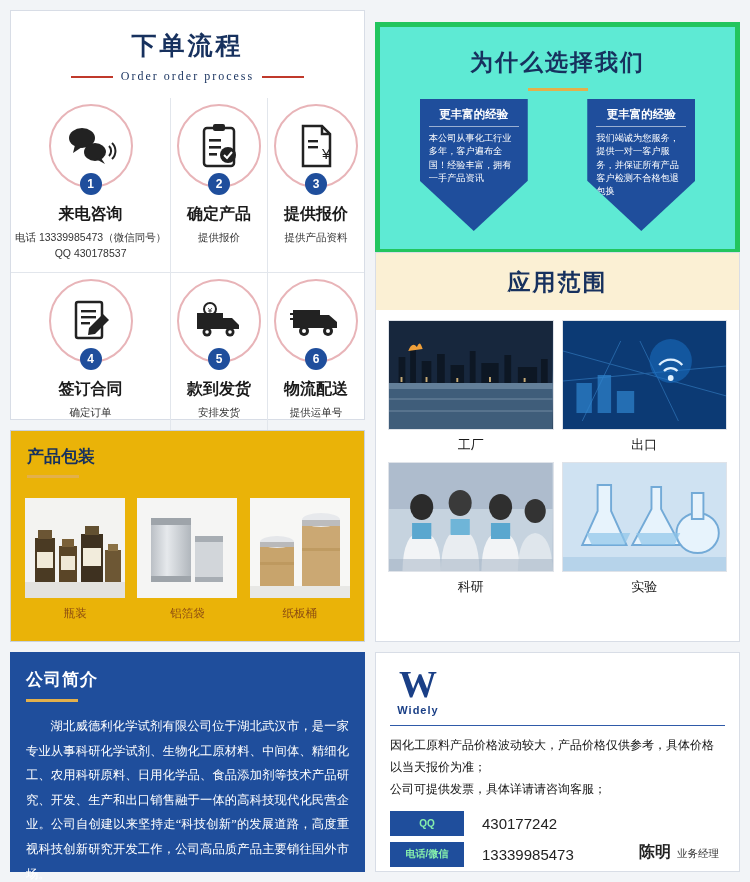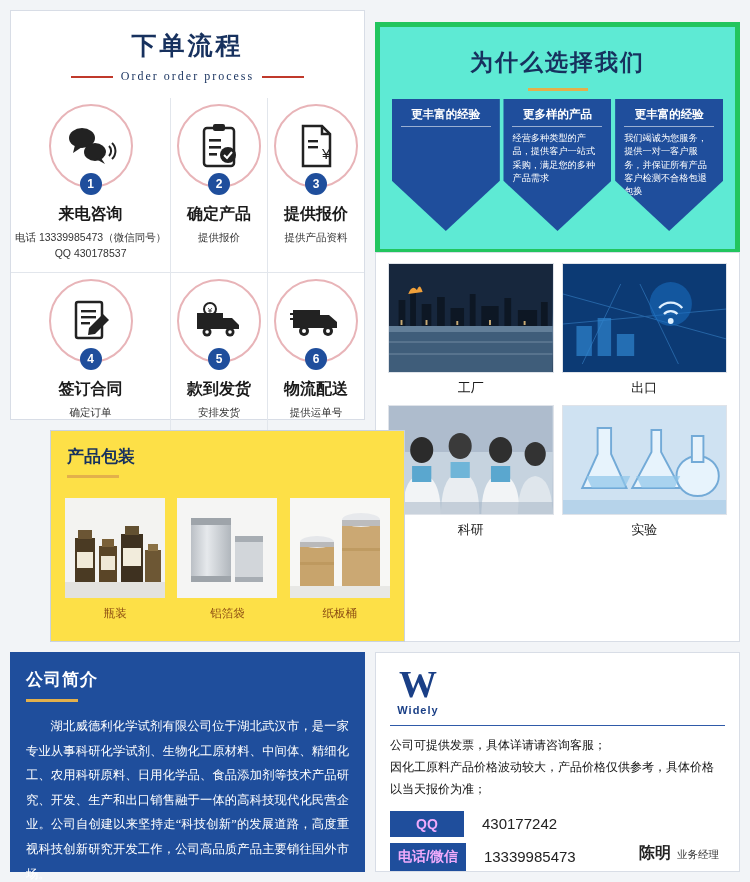--- a/index.html
+++ b/index.html
@@ -102,21 +102,21 @@
 
   
   .ph-factory { background: linear-gradient(#1d2b44 0%, #35506f 45%, #6e8aa6 62%, #22384f 100%); }
   .ph-export  { background: linear-gradient(135deg,#0b2f63 0%, #1a5fa8 45%, #0d3f7a 100%); }
   .ph-lab     { background: linear-gradient(#d6dfe8 0%, #aebccd 100%); }
   .ph-exp     { background: linear-gradient(#dce9f5 0%, #a9c9e4 100%); }
 
   
   #packaging {
     left: 10px; top: 430px; width: 355px; height: 212px;
-    border: 1px solid #c9d2e0; background: #fde047; margin-left: 40px;
+    border: 1px solid #c9d2e0; background: #eab308;
   }
   .pk-title { margin: 14px 0 0 16px; font-size: 17px; font-weight: bold; color: #17315e; }
   .pk-underline { width: 52px; height: 3px; background: #e3b04b; margin: 7px 0 0 16px; }
   .pk-row { display: flex; justify-content: space-around; align-items: flex-end; margin-top: 10px; padding: 0 8px; }
   .pk-item { text-align: center; width: 108px; }
   .pk-img { height: 112px; display: flex; align-items: flex-end; justify-content: center; }
   .pk-cap { font-size: 11.5px; color: #8a4b12; margin-top: 6px; }
 
   
   #company-intro {
@@ -142,21 +142,21 @@
   }
   .logo-w .big { font-size: 38px; font-weight: bold; font-family: "Liberation Serif", serif; }
   .logo-w .sm { font-size: 11px; font-weight: bold; letter-spacing: 1px; margin-top: 2px; }
   .co-names .cn { font-size: 15px; font-weight: bold; color: #1a1a1a; }
   .co-names .en { font-size: 11.5px; color: #333; margin-top: 4px; font-family: "Liberation Serif", serif; }
   .co-sep { height: 1px; background: #2f5aa8; margin: 9px 0 8px; }
   .co-note { font-size: 12px; line-height: 1.85; color: #111; font-family: "Liberation Serif", serif; }
   .co-rows { margin-top: 10px; }
   .co-row { display: flex; align-items: stretch; margin-bottom: 6px; }
   .co-key {
-    background: #1f4e9c; color: #f0abfc; font-size: 14px; font-weight: bold;
+    background: #1f4e9c; color: #86efac; font-size: 10px; font-weight: bold;
     padding: 5px 8px; min-width: 74px; text-align: center;
     display: flex; align-items: center; justify-content: center;
   }
   .co-val { flex: 1; font-size: 15px; padding: 4px 0 4px 18px; display: flex; align-items: center; }
   .co-person { display: flex; align-items: baseline; gap: 6px; padding-right: 6px; }
   .co-person .nm { font-size: 16px; font-weight: bold; }
   .co-person .role { font-size: 10.5px; color: #333; }
 </style>
 </head>
 <body>
@@ -291,33 +291,33 @@
   </div>
 
   <div class="panel" id="why-us">
     <div class="wu-title">
       <div class="cn">为什么选择我们</div>
       <div class="wu-underline"></div>
     </div>
     <div class="shields">
       <div class="shield">
         <div class="s-h">更丰富的经验</div>
-      </div>
-      <div class="shield">
-        <div class="s-h">更多样的产品</div>
-        <div class="s-b">经营多种类型的产品，提供客户一站式采购，满足您的多种产品需求</div>
+        <div class="s-b">本公司从事化工行业多年，客户遍布全国！经验丰富，拥有一手产品资讯</div>
       </div>
       <div class="shield">
         <div class="s-h">更丰富的经验</div>
         <div class="s-b">我们竭诚为您服务，提供一对一客户服务，并保证所有产品客户检测不合格包退包换</div>
       </div>
     </div>
   </div>
 
   <div class="panel" id="app-scope">
+    <div class="as-head">
+      <div class="cn">应用范围</div>
+    </div>
     <div class="as-grid">
 
       <div class="as-item">
         <div class="as-photo ph-factory">
           <svg width="100%" height="110" viewBox="0 0 170 110" preserveAspectRatio="none">
             <rect x="0" y="0" width="170" height="62" fill="#17273d"></rect>
             <rect x="0" y="62" width="170" height="48" fill="#3f5d7a"></rect>
             <rect x="0" y="62" width="170" height="6" fill="#7c96ad" opacity=".6"></rect>
             <g fill="#0d1724">
               <rect x="10" y="36" width="7" height="26"></rect>
@@ -504,22 +504,22 @@
   </div>
 
   <div class="panel" id="contact">
     <div class="co-head">
       <div class="logo-w">
         <div class="big">W</div>
         <div class="sm">Widely</div>
       </div>
     </div>
     <div class="co-sep"></div>
+    <div class="co-note">因化工原料产品价格波动较大，产品价格仅供参考，具体价格以当天报价为准；</div>
     <div class="co-note">公司可提供发票，具体详请请咨询客服；</div>
-    <div class="co-note">因化工原料产品价格波动较大，产品价格仅供参考，具体价格以当天报价为准；</div>
 
     <div class="co-rows">
       <div class="co-row">
         <div class="co-key">QQ</div>
         <div class="co-val">430177242</div>
       </div>
       <div class="co-row">
         <div class="co-key">电话/微信</div>
         <div class="co-val">13339985473</div>
         <div class="co-person">

